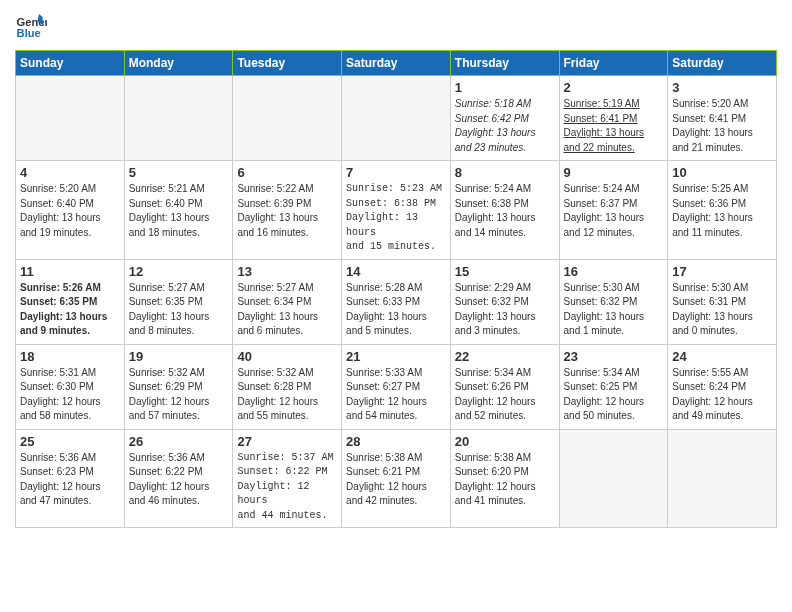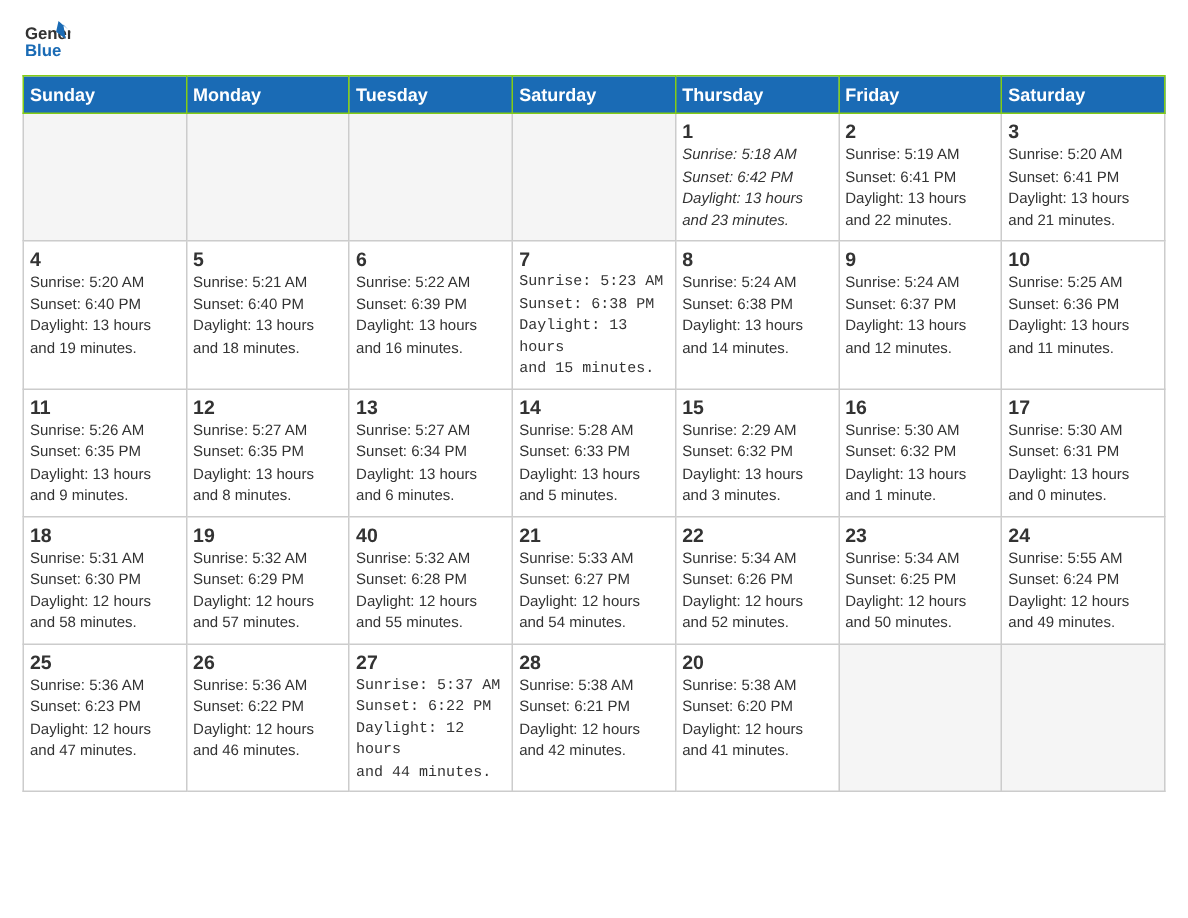--- a/index.html
+++ b/index.html
@@ -117,21 +117,21 @@
         <td class="empty"></td>
         <td>
           <span class="day-num">1</span>
           <div class="day-detail" style="white-space: pre-line; font-style: italic;">Sunrise: 5:18 AM
 Sunset: 6:42 PM
 Daylight: 13 hours
 and 23 minutes.</div>
         </td>
         <td>
           <span class="day-num">2</span>
-          <div class="day-detail" style="white-space: pre-line;">Sunrise: 5:19 AM
+          <div class="day-detail" style="white-space: pre-line; text-decoration: underline;">Sunrise: 5:19 AM
 Sunset: 6:41 PM
 Daylight: 13 hours
 and 22 minutes.</div>
         </td>
         <td>
           <span class="day-num">3</span>
           <div class="day-detail" style="white-space: pre-line;">Sunrise: 5:20 AM
 Sunset: 6:41 PM
 Daylight: 13 hours
 and 21 minutes.</div>
@@ -184,21 +184,21 @@
           <span class="day-num">10</span>
           <div class="day-detail" style="white-space: pre-line;">Sunrise: 5:25 AM
 Sunset: 6:36 PM
 Daylight: 13 hours
 and 11 minutes.</div>
         </td>
       </tr>
       <tr>
         <td>
           <span class="day-num">11</span>
-          <div class="day-detail" style="white-space: pre-line;">Sunrise: 5:26 AM
+          <div class="day-detail" style="white-space: pre-line; font-weight: bold;">Sunrise: 5:26 AM
 Sunset: 6:35 PM
 Daylight: 13 hours
 and 9 minutes.</div>
         </td>
         <td>
           <span class="day-num">12</span>
           <div class="day-detail" style="white-space: pre-line;">Sunrise: 5:27 AM
 Sunset: 6:35 PM
 Daylight: 13 hours
 and 8 minutes.</div>

